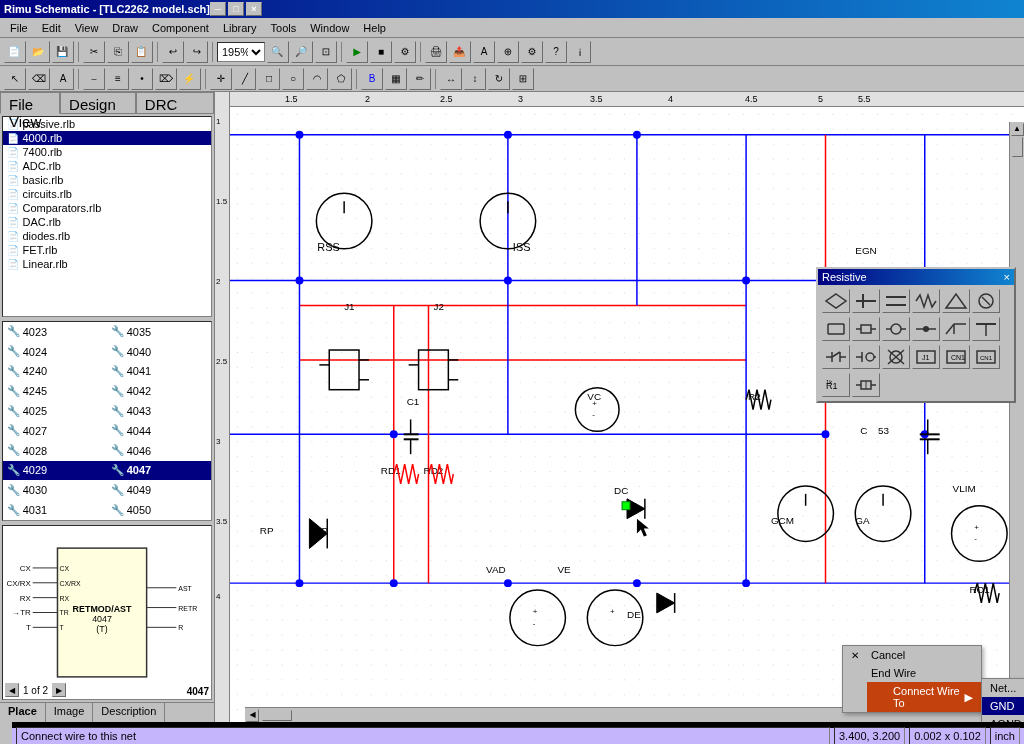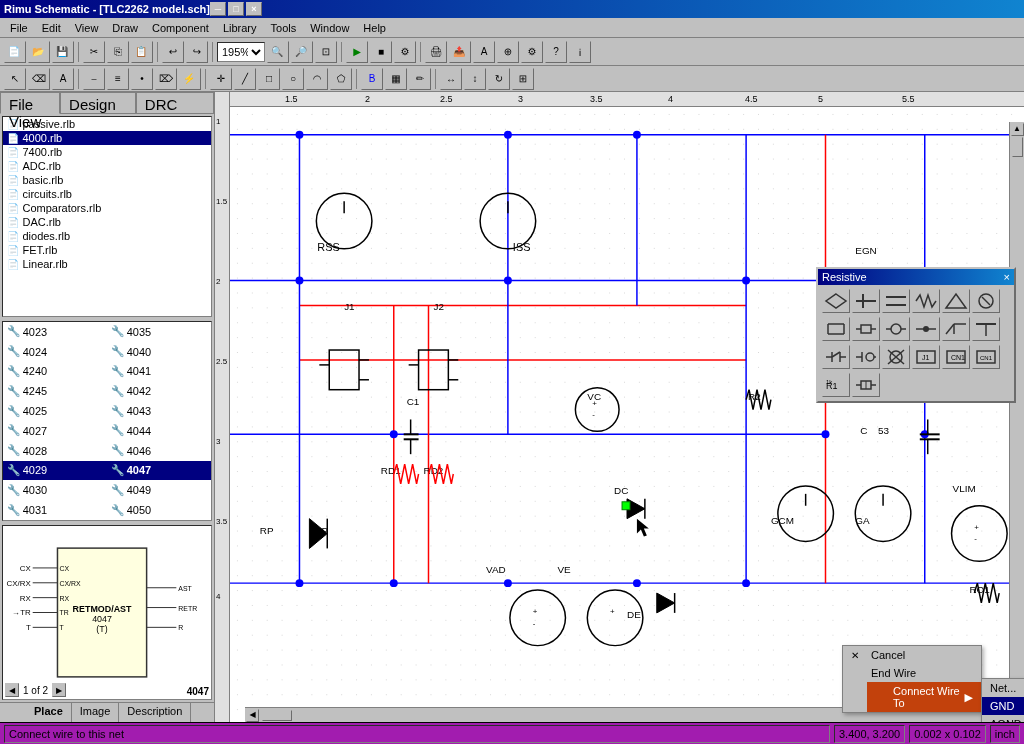--- a/index.html
+++ b/index.html
@@ -270,27 +270,28 @@
       border: 1px outset #c0c0c0;
       display: flex; align-items: center; justify-content: center;
       cursor: pointer;
       font-size: 8px;
     }
     .res-item svg { width: 24px; height: 18px; }
 
     
     #status-bar {
       height: 22px;
-      background: #a21caf;
-      border-top: 1px solid #000000;
+      background: #c4b5fd;
+      border-top: 6px solid #000000;
       display: flex;
       align-items: center;
       padding: 0 4px;
       gap: 4px;
       font-size: 11px;
+      margin-left: 12px;
     }
     .status-segment {
       border: 1px inset #808080;
       padding: 1px 4px;
       height: 18px;
       display: flex;
       align-items: center;
     }
     .status-main { flex: 1; }
 
@@ -324,21 +325,21 @@
       border-top: 1px solid #808080;
       height: 20px;
       margin-top: auto;
     }
     .btab {
       padding: 2px 8px;
       font-size: 11px;
       border-right: 1px solid #808080;
       cursor: pointer;
     }
-    .btab.active { font-weight: bold; margin-left: 26px; }
+    .btab.active { font-weight: bold; }
 
     .arrow-btn {
       width: 14px; height: 14px;
       background: #c0c0c0;
       border: 1px outset #c0c0c0;
       display: flex; align-items: center; justify-content: center;
       font-size: 8px; cursor: pointer;
     }
     .page-info { font-size: 10px; padding: 0 2px; }
   </style>
@@ -564,21 +565,21 @@
 
     <div id="ruler-top">
       <span style="position:absolute;left:55px;">1.5</span>
       <span style="position:absolute;left:135px;">2</span>
       <span style="position:absolute;left:210px;">2.5</span>
       <span style="position:absolute;left:288px;">3</span>
       <span style="position:absolute;left:360px;">3.5</span>
       <span style="position:absolute;left:438px;">4</span>
       <span style="position:absolute;left:515px;">4.5</span>
       <span style="position:absolute;left:588px;">5</span>
-      <span style="position:absolute;left:672px;">5.5</span>
+      <span style="position:absolute;left:628px;">5.5</span>
     </div>
 
     <div id="ruler-left">
       <span style="position:absolute;top:25px;left:1px;font-size:8px;">1</span>
       <span style="position:absolute;top:105px;left:1px;font-size:8px;">1.5</span>
       <span style="position:absolute;top:185px;left:1px;font-size:8px;">2</span>
       <span style="position:absolute;top:265px;left:1px;font-size:8px;">2.5</span>
       <span style="position:absolute;top:345px;left:1px;font-size:8px;">3</span>
       <span style="position:absolute;top:425px;left:1px;font-size:8px;">3.5</span>
       <span style="position:absolute;top:500px;left:1px;font-size:8px;">4</span>

